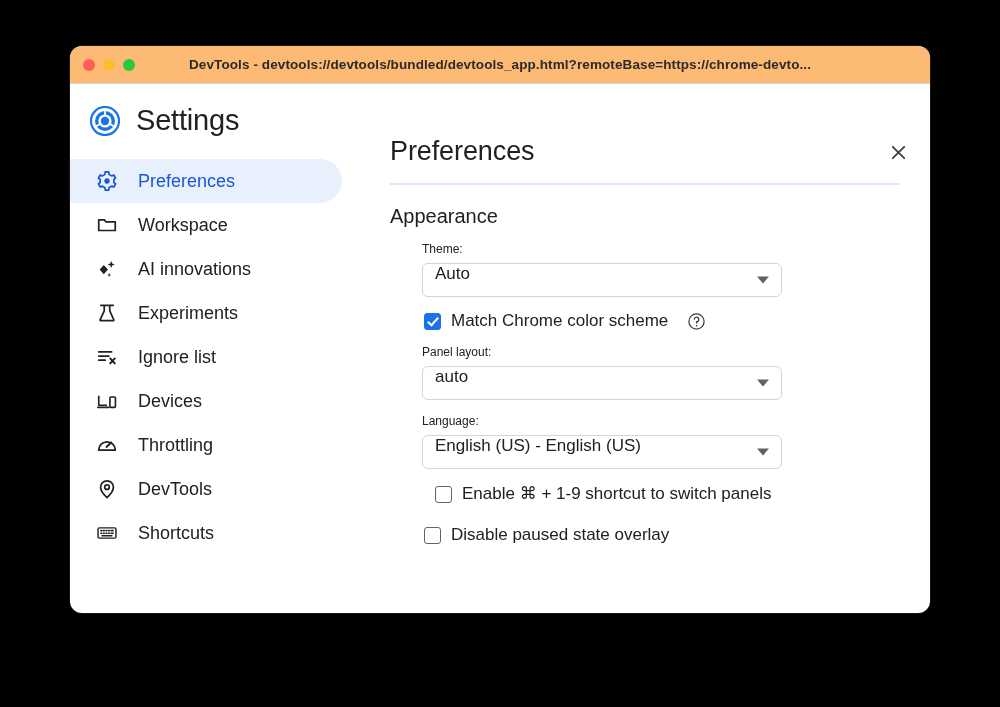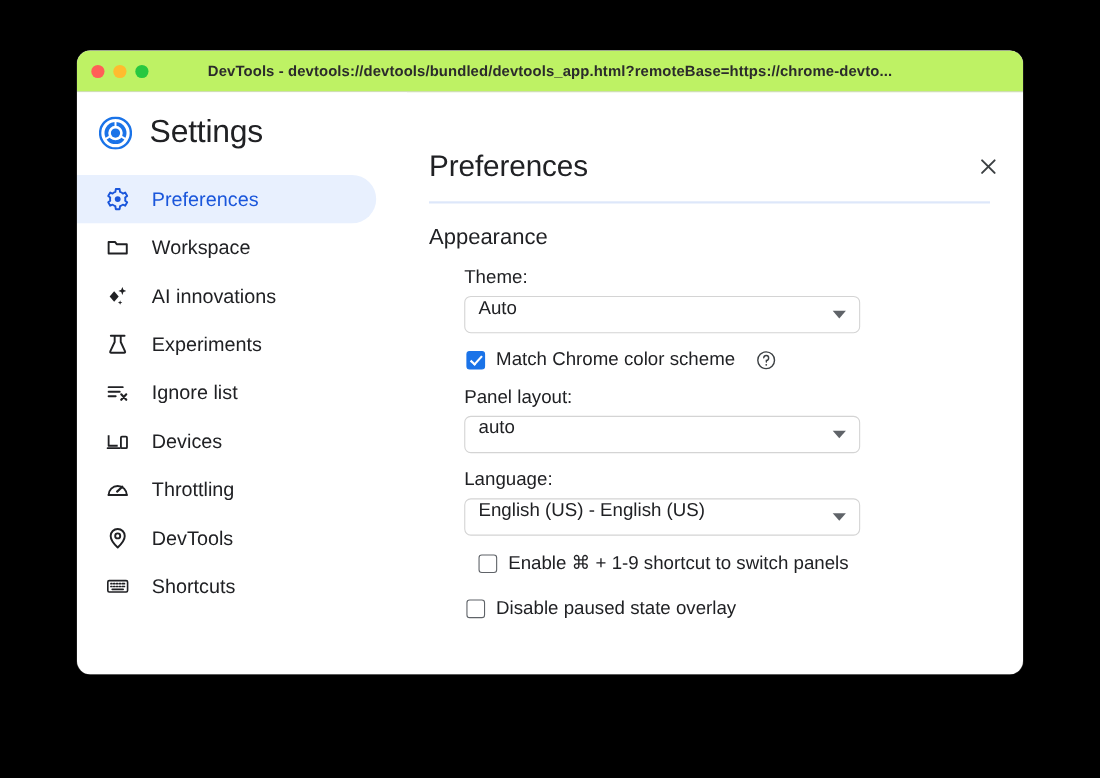--- a/index.html
+++ b/index.html
@@ -28,21 +28,21 @@
     height: 567px;
     background: #ffffff;
     border-radius: 12px;
     overflow: hidden;
     box-shadow: 0 0 0 0.5px rgba(255,255,255,0.18);
   }
 
   .titlebar {
     position: relative;
     height: 37px;
-    background: #bef264;
+    background: #fdba74;
     border-bottom: 1px solid #d6d6d6;
     display: flex;
     align-items: center;
   }
 
   .traffic-lights {
     position: absolute;
     left: 13px;
     top: 0;
     height: 37px;
@@ -176,21 +176,21 @@
     font-size: 20px;
     color: #202124;
     margin: 20px 0 0 0;
     font-weight: 400;
   }
 
   .field {
     margin-left: 32px;
   }
   .field-label {
-    font-size: 17px;
+    font-size: 12px;
     color: #202124;
     margin-top: 14px;
     margin-bottom: 7px;
   }
 
   .select {
     position: relative;
     width: 360px;
     height: 34px;
     border: 1px solid #d4d4d4;

